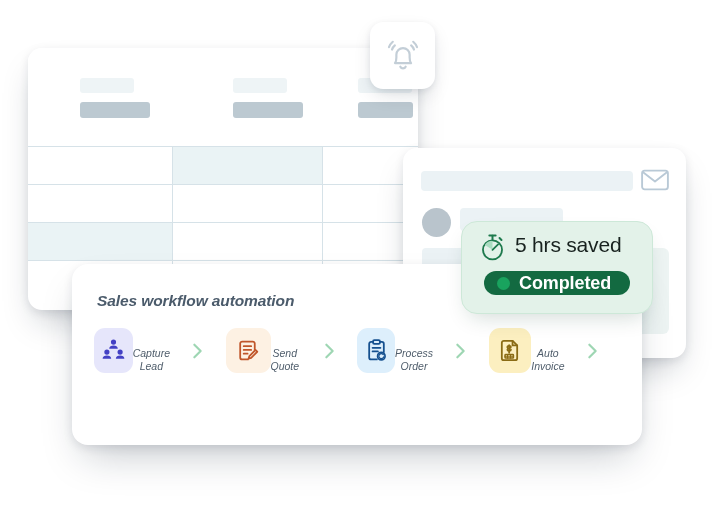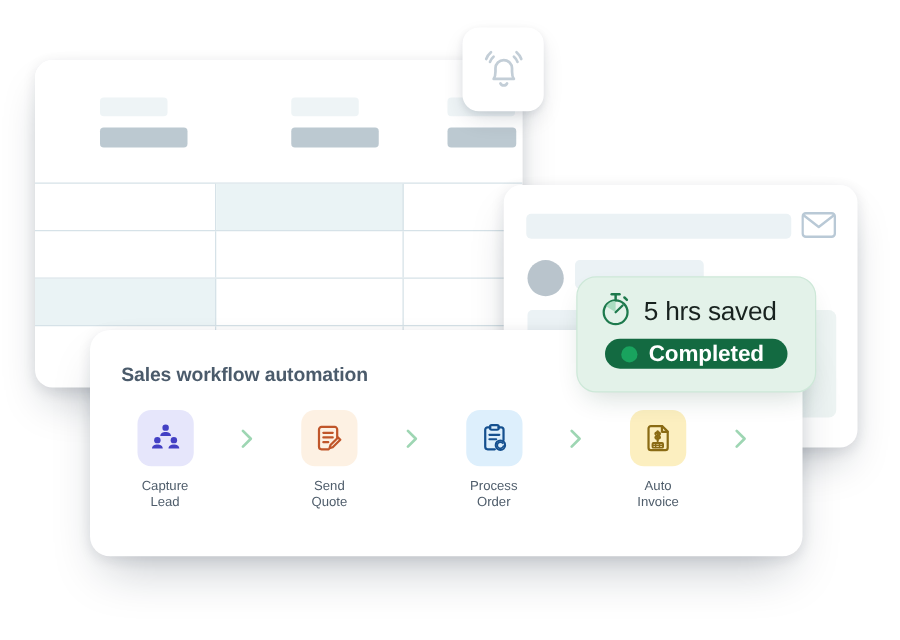--- a/index.html
+++ b/index.html
@@ -157,21 +157,21 @@
     width: 192px;
     height: 93px;
     background: #e3f2e9;
     border: 1px solid #cde8d8;
     border-radius: 16px;
     box-shadow: 0 10px 22px -8px rgba(15,60,40,.20);
     z-index: 7;
   }
   .saved-row {
     display: flex;
-    align-items: flex-end;
+    align-items: flex-start;
     gap: 9px;
     padding: 11px 0 0 17px;
   }
   .saved-text {
     font-size: 21px;
     color: #18221f;
     letter-spacing: -.2px;
   }
   .completed-pill {
     margin: 9px 0 0 22px;
@@ -201,20 +201,21 @@
     position: absolute;
     left: 72px;
     top: 264px;
     width: 570px;
     height: 181px;
     background: #ffffff;
     border-radius: 16px;
     box-shadow: 0 20px 40px -12px rgba(15,30,50,.26),
                 0 3px 10px rgba(15,30,50,.10);
     z-index: 5;
+    font-style: italic;
   }
   .workflow-title {
     position: absolute;
     left: 25px;
     top: 28px;
     font-size: 15.5px;
     font-weight: 700;
     color: #4b5b6b;
     letter-spacing: -.1px;
   }
@@ -222,22 +223,22 @@
     position: absolute;
     left: 22px;
     top: 64px;
     right: 22px;
     display: flex;
     align-items: flex-start;
   }
   .step {
     width: 76px;
     display: flex;
-    flex-direction: column;
-    align-items: center;
+    flex-direction: row;
+    align-items: flex-end;
     flex: 0 0 auto;
   }
   .step-tile {
     position: relative;
     width: 45px;
     height: 45px;
     border-radius: 11px;
     display: flex;
     align-items: center;
     justify-content: center;

